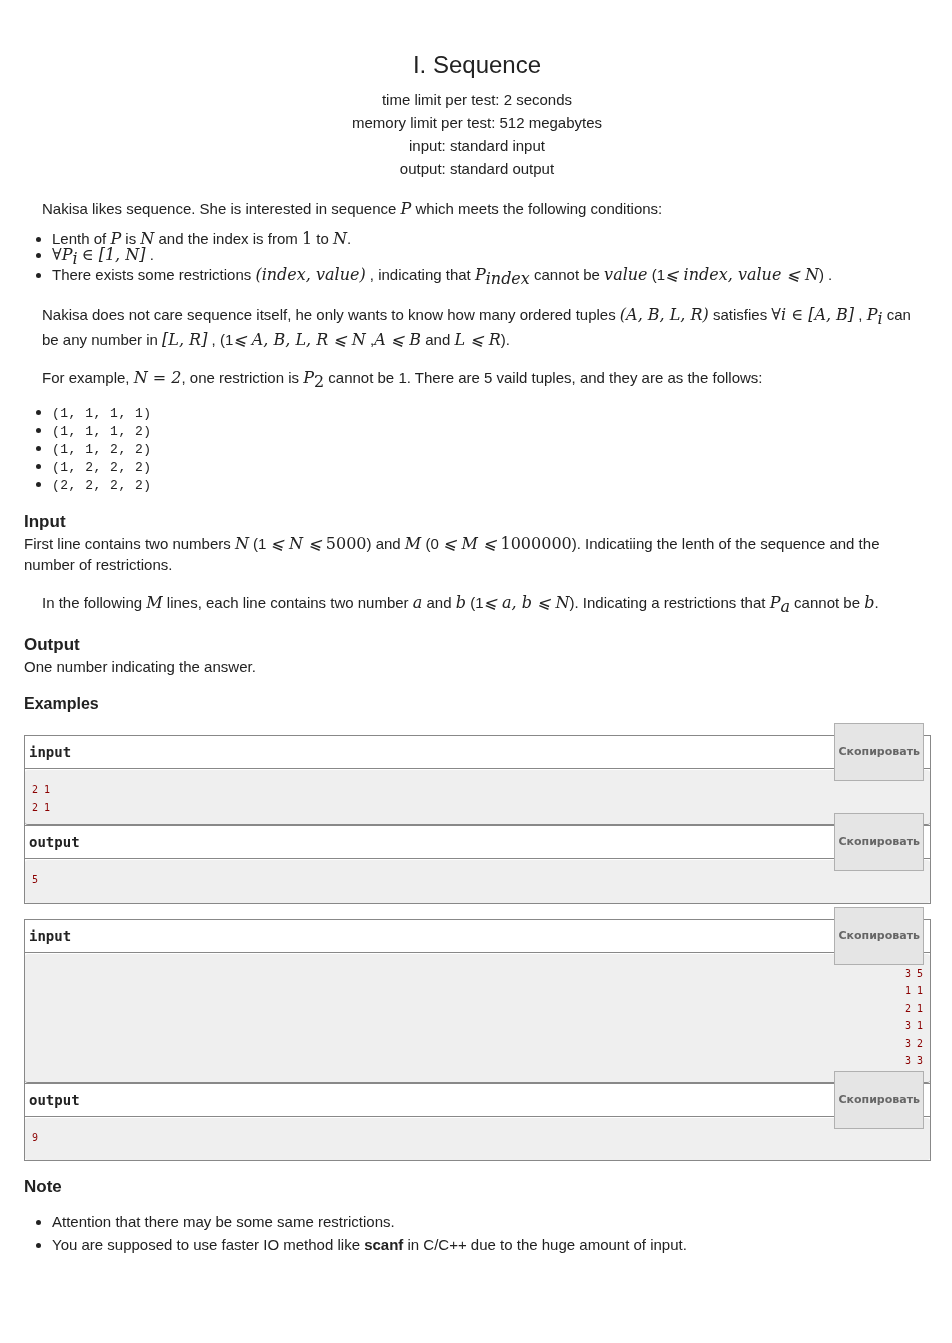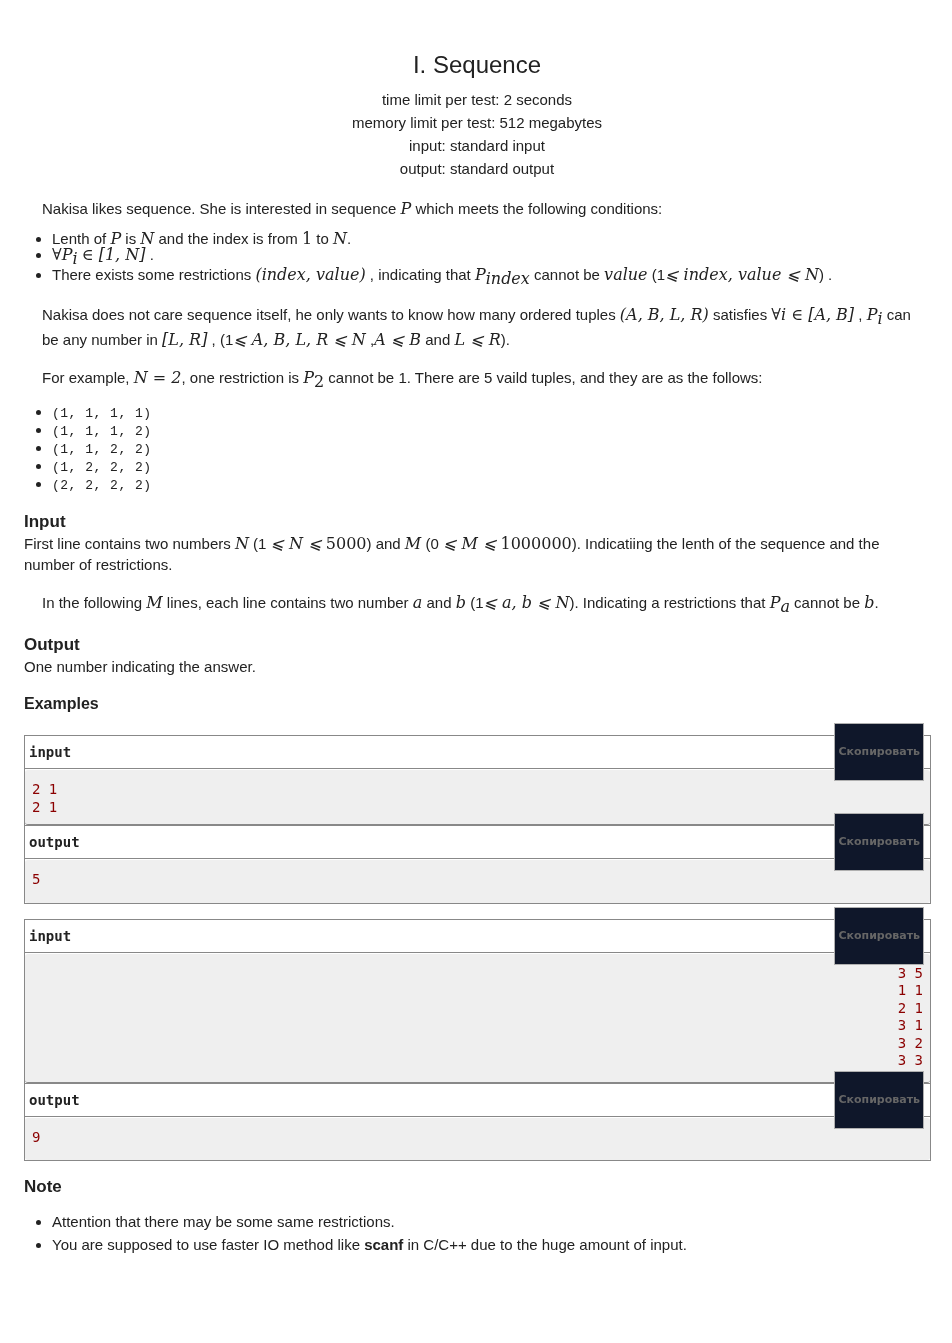--- a/index.html
+++ b/index.html
@@ -14,22 +14,22 @@
   ul li { line-height: 16px; list-style: disc; }
   .m { font-family: "DejaVu Serif", "Liberation Serif", serif; font-style: italic; font-size: 16px; }
   .mn { font-family: "DejaVu Serif", "Liberation Serif", serif; font-size: 16px; }
   sub { font-size: 11px; }
   .tuple { font-family: Liberation Mono, monospace; font-size: 13px; letter-spacing: 0.5px; }
   .section-title { font-weight: bold; font-size: 17px; line-height: 22px; margin-top: 17px; }
   .examples-title { font-weight: bold; font-size: 16px; margin-top: 18px; margin-bottom: 22px; }
   .example { border: 1px solid #888; margin-bottom: 15px; width: 905px; }
   .ex-head { display: flex; justify-content: space-between; align-items: center; height: 32px; padding: 0 6px 0 4px; background: #fff; border-bottom: 1px solid #888; }
   .ex-label { font-family: "DejaVu Sans Mono", monospace; font-weight: bold; font-size: 14px; }
-  .copy-btn { border: 1px solid #b0b0b0; background: #0f172a; color: #666; font-family: "DejaVu Sans", sans-serif; font-weight: bold; font-size: 11px; padding: 21px 3px; line-height: 14px; cursor: pointer; }
-  .ex-body { background: #efefef; border-radius: 3px; margin: 1px 0 0 0; padding: 11px 7px 8px 7px; font-family: "DejaVu Sans Mono", monospace; font-size: 14px; line-height: 17.5px; color: #8b0000; border-bottom: 1px solid #888; }
+  .copy-btn { border: 1px solid #b0b0b0; background: #e5e5e5; color: #666; font-family: "DejaVu Sans", sans-serif; font-weight: bold; font-size: 11px; padding: 21px 3px; line-height: 14px; cursor: pointer; }
+  .ex-body { background: #efefef; border-radius: 3px; margin: 1px 0 0 0; padding: 11px 7px 8px 7px; font-family: "DejaVu Sans Mono", monospace; font-size: 10px; line-height: 17.5px; color: #8b0000; border-bottom: 1px solid #888; }
   .ex-body:last-child { border-bottom: none; }
   .ex-body pre { margin: 0; font-family: inherit; white-space: pre; }
   .note-list li { line-height: 23px; }
   b { font-weight: bold; }
 </style>
 </head>
 <body>
 
 <div class="page">
 

